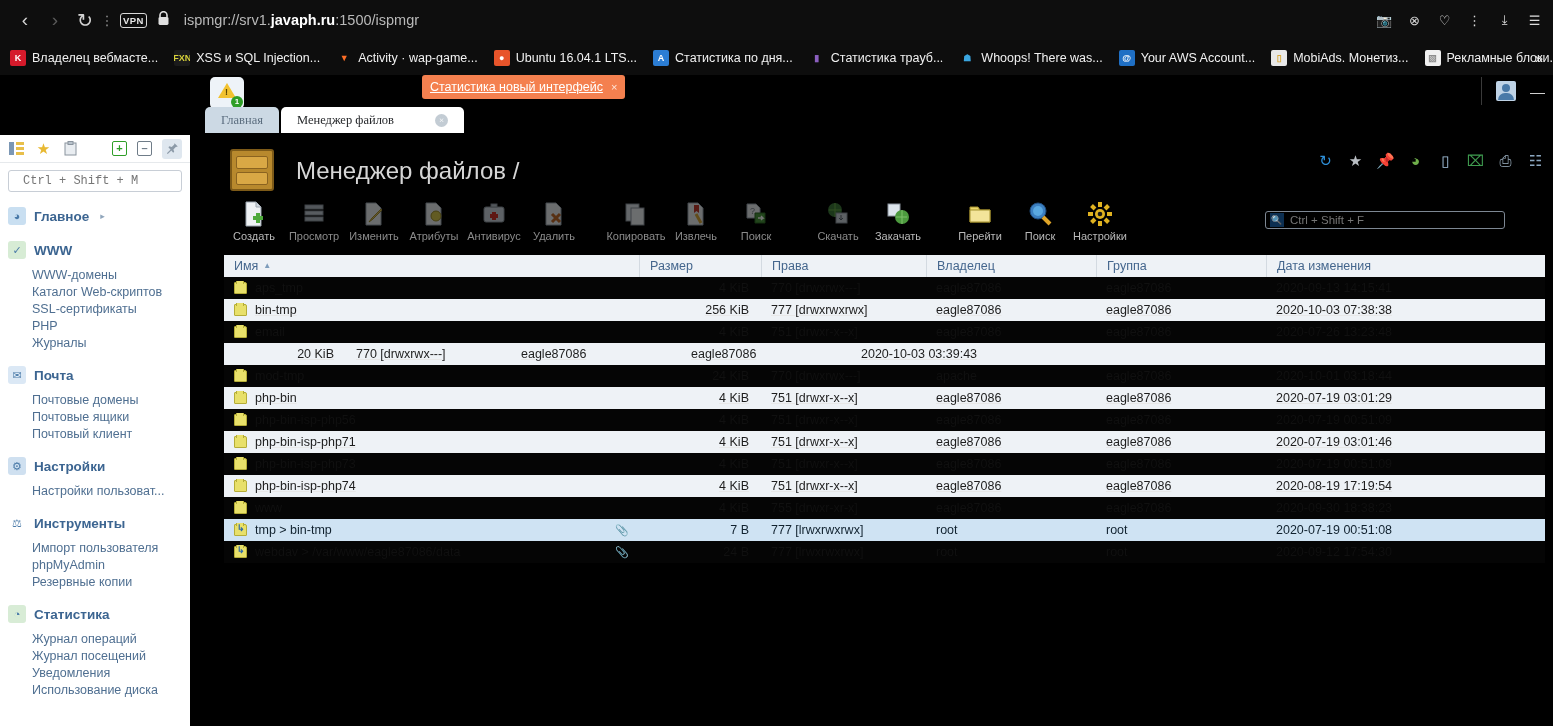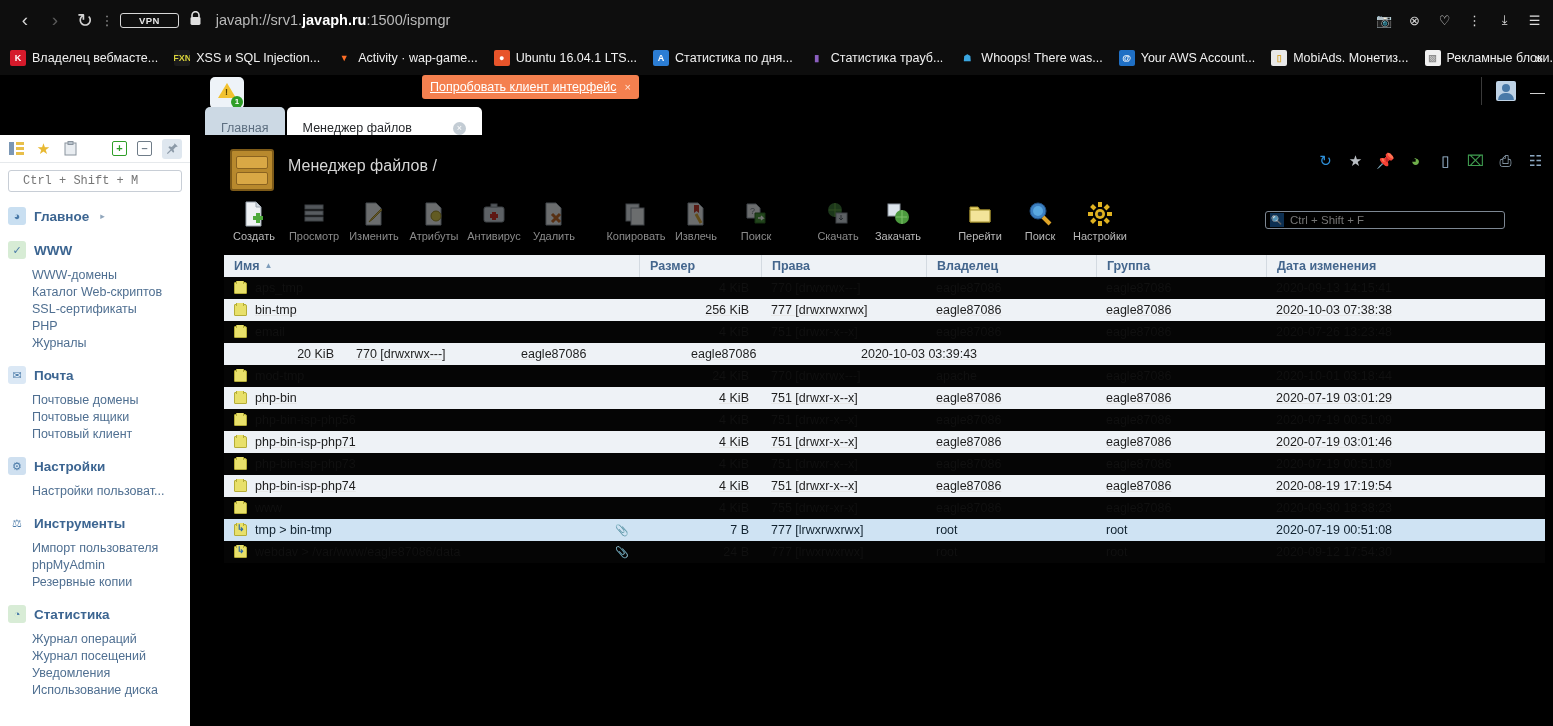--- a/index.html
+++ b/index.html
@@ -14,21 +14,21 @@
   }
 
   
   .browser { width:1553px; background:#0d0d0d; }
   .navbar { height:40px; display:flex; align-items:center; padding:0 10px; background:#0e0e0e; position:relative; }
   .nav-btn { width:30px; height:30px; display:flex; align-items:center; justify-content:center; color:#d4d4d4; font-size:19px; }
   .nav-btn.disabled { color:#5a5a5a; }
   .nav-dots { width:14px; text-align:center; color:#9b9b9b; font-size:13px; letter-spacing:0; }
   .vpn-badge {
     border:1.5px solid #d8d8d8; border-radius:3px; font-size:9.5px; font-weight:bold;
-    padding:1px 18px; color:#e6e6e6; margin-left:6px; letter-spacing:.4px;
+    padding:1px 2px; color:#e6e6e6; margin-left:6px; letter-spacing:.4px;
   }
   .lock-ico { margin-left:10px; }
   .urlbar { margin-left:14px; font-size:14.5px; color:#b9b9b9; white-space:nowrap; }
   .urlbar b { color:#fff; font-weight:bold; }
   .nav-right { position:absolute; right:8px; top:0; height:40px; display:flex; align-items:center; gap:9px; }
   .nav-right .ri { width:21px; height:21px; display:flex; align-items:center; justify-content:center; color:#dcdcdc; }
 
   .bookmarks { height:35px; display:flex; align-items:center; padding:0 10px; background:#0d0d0d; position:relative; }
   .bm { display:flex; align-items:center; gap:6px; margin-right:16px; font-size:12.5px; color:#f1f1f1; white-space:nowrap; }
   .bm-ico { width:16px; height:16px; flex:0 0 16px; border-radius:2px; display:flex; align-items:center; justify-content:center;
@@ -60,22 +60,22 @@
   .newui-banner .x { color:#ffe6da; font-size:11px; }
 
   .acct-area { position:absolute; right:8px; top:2px; display:flex; align-items:center; gap:14px; }
   .acct-div { width:1px; height:28px; background:#3a3a3a; }
   .acct-ava { width:20px; height:20px; background:#bfd3e6; border-radius:2px; position:relative; }
   .acct-ava:before { content:""; position:absolute; left:6px; top:3px; width:8px; height:8px; border-radius:50%; background:#4a7aa8; }
   .acct-ava:after { content:""; position:absolute; left:2px; top:12px; width:16px; height:7px; border-radius:7px 7px 0 0; background:#4a7aa8; }
   .acct-min { color:#cfcfcf; font-size:15px; }
 
   .tabs { position:absolute; left:205px; top:32px; display:flex; align-items:flex-end; gap:2px; }
-  .tab { height:42px; padding:0 16px; background:#ccd9e4; color:#5d6f80; font-size:12.5px;
-         border-radius:5px 5px 0 0; display:flex; align-items:center; }
+  .tab { height:26px; padding:0 16px; background:#ccd9e4; color:#5d6f80; font-size:12.5px;
+         border-radius:5px 5px 0 0; display:flex; align-items:center;font-family:Liberation Serif, serif; }
   .tab.active { background:#fff; color:#26282b;gap:33px; }
   .tab .tab-x { margin-left:8px; width:13px; height:13px; border-radius:50%; background:#c3ccd4; color:#fff;
                 font-size:9px; line-height:13px; text-align:center; }
 
   
   .sidebar { position:absolute; left:0; top:60px; width:190px; height:591px; background:#fff; overflow:hidden; }
   .sb-tools { height:28px; display:flex; align-items:center; padding:0 8px; gap:10px; border-bottom:1px solid #e6e9ec; }
   .sb-ico { width:17px; height:17px; display:flex; align-items:center; justify-content:center; font-size:13px; }
   .sb-tools .spacer { flex:1; }
   .sb-box { width:15px; height:15px; border:1.5px solid #2f9e28; color:#2f9e28; font-size:11px; font-weight:bold;
@@ -99,40 +99,40 @@
   
   .main { position:absolute; left:204px; top:60px; right:0; bottom:0; background:#000; }
 
   .fm-head { height:64px; position:relative; }
   .fm-cab { position:absolute; left:26px; top:14px; width:44px; height:42px; }
   .fm-cab-body { position:absolute; inset:0; background:#b8892d; border:2px solid #7d5a18; border-radius:3px; }
   .fm-cab-body:before, .fm-cab-body:after {
     content:""; position:absolute; left:4px; right:4px; height:11px; background:#d9a845; border:1px solid #8a6320; border-radius:2px; }
   .fm-cab-body:before { top:5px; }
   .fm-cab-body:after { top:21px; }
-  .fm-title { position:absolute; left:84px; top:22px; font-size:16px; color:#d6d6d6; }
+  .fm-title { position:absolute; left:92px; top:22px; font-size:24px; color:#d6d6d6; }
   .fm-head-icons { position:absolute; right:8px; top:16px; display:flex; align-items:center; gap:11px; }
   .fm-head-icons .hi { width:19px; height:19px; display:flex; align-items:center; justify-content:center; font-size:15px; }
 
   .fm-toolbar { height:56px; position:relative; }
   .tb-items { display:flex; align-items:flex-start; padding-left:20px; }
   .tb-item { width:60px; text-align:center; }
   .tb-item.gap { margin-left:22px; }
   .tb-glyph { height:30px; display:flex; align-items:center; justify-content:center; }
   .tb-lbl { font-size:11px; color:#8b8b8b; margin-top:1px; }
   .tb-lbl.on { color:#b9b9b9; }
   .fm-find { position:absolute; right:48px; top:12px; width:240px; height:18px; border:1px solid #7d8793; border-radius:3px;
              background:#000; display:flex; align-items:center; padding:0 4px; gap:4px; }
   .fm-find .magni { width:14px; height:14px; background:#0c2f52; color:#cfe3f5; font-size:9px; display:flex; align-items:center; justify-content:center; }
   .fm-find input { border:0; outline:0; background:transparent; flex:1; font-size:11.5px; color:#8b8b8b; font-family:"Liberation Sans", sans-serif; }
 
   
   .tbl { margin:0 8px 0 20px; }
   .tbl-head { display:flex; height:22px; background:#eef2f6; }
-  .th { font-size:12.5px; font-weight:bold; color:#44668d; padding:4px 0 16px 10px; border-left:1px solid #d3dae1; }
+  .th { font-size:12.5px; font-weight:normal; color:#44668d; padding:4px 0 16px 10px; border-left:1px solid #d3dae1; }
   .th:first-child { border-left:0; }
   .th .sortarrow { color:#7d9cbb; font-size:8px; margin-left:5px; vertical-align:2px; }
 
   .row { display:flex; height:22px; align-items:center; }
   .row.lite { background:#eef2f6;text-decoration:underline; }
   .row.dark { background:#050505; }
   .row.sel  { background:#cfe3f3; }
   .cell { padding-left:10px; font-size:12.5px; overflow:hidden; white-space:nowrap; }
   .row.lite .cell { color:#1d1d1d; }
   .row.sel  .cell { color:#11222f; }
@@ -155,21 +155,21 @@
     <div class="nav-btn disabled">›</div>
     <div class="nav-btn">↻</div>
     <div class="nav-dots">⋮</div>
     <div class="vpn-badge">VPN</div>
     <div class="lock-ico">
       <svg width="13" height="15" viewBox="0 0 13 15">
           <path d="M3 6V4.2A3.5 3.5 0 0 1 10 4.2V6" fill="none" stroke="#e0e0e0" stroke-width="1.6"></path>
           <rect x="1.5" y="6" width="10" height="8" rx="1.4" fill="#e0e0e0"></rect>
         </svg>
     </div>
-    <div class="urlbar"><span>javaph://srv1.</span><b>javaph.ru</b><span>:1500/ispmgr</span></div>
+    <div class="urlbar"><span>ispmgr://srv1.</span><b>javaph.ru</b><span>:1500/ispmgr</span></div>
     <div class="nav-right">
         <div class="ri">📷</div>
         <div class="ri">⊗</div>
         <div class="ri">♡</div>
         <div class="ri">⋮</div>
         <div class="ri">⤓</div>
         <div class="ri">☰</div>
       </div>
   </div>
 
@@ -223,21 +223,21 @@
 <div class="page">
 
   <div class="paneltop">
 
     <div class="warn-btn">
       <div class="warn-tri"></div>
       <div class="warn-cnt">1</div>
     </div>
 
     <div class="newui-banner">
-      <span class="lbl">Попробовать клиент интерфейс</span>
+      <span class="lbl">Статистика новый интерфейс</span>
       <span class="x">×</span>
     </div>
 
     <div class="acct-area">
       <div class="acct-div"></div>
       <div class="acct-ava"></div>
       <div class="acct-min">—</div>
     </div>
 
     <div class="tabs" id="tabs-host">

